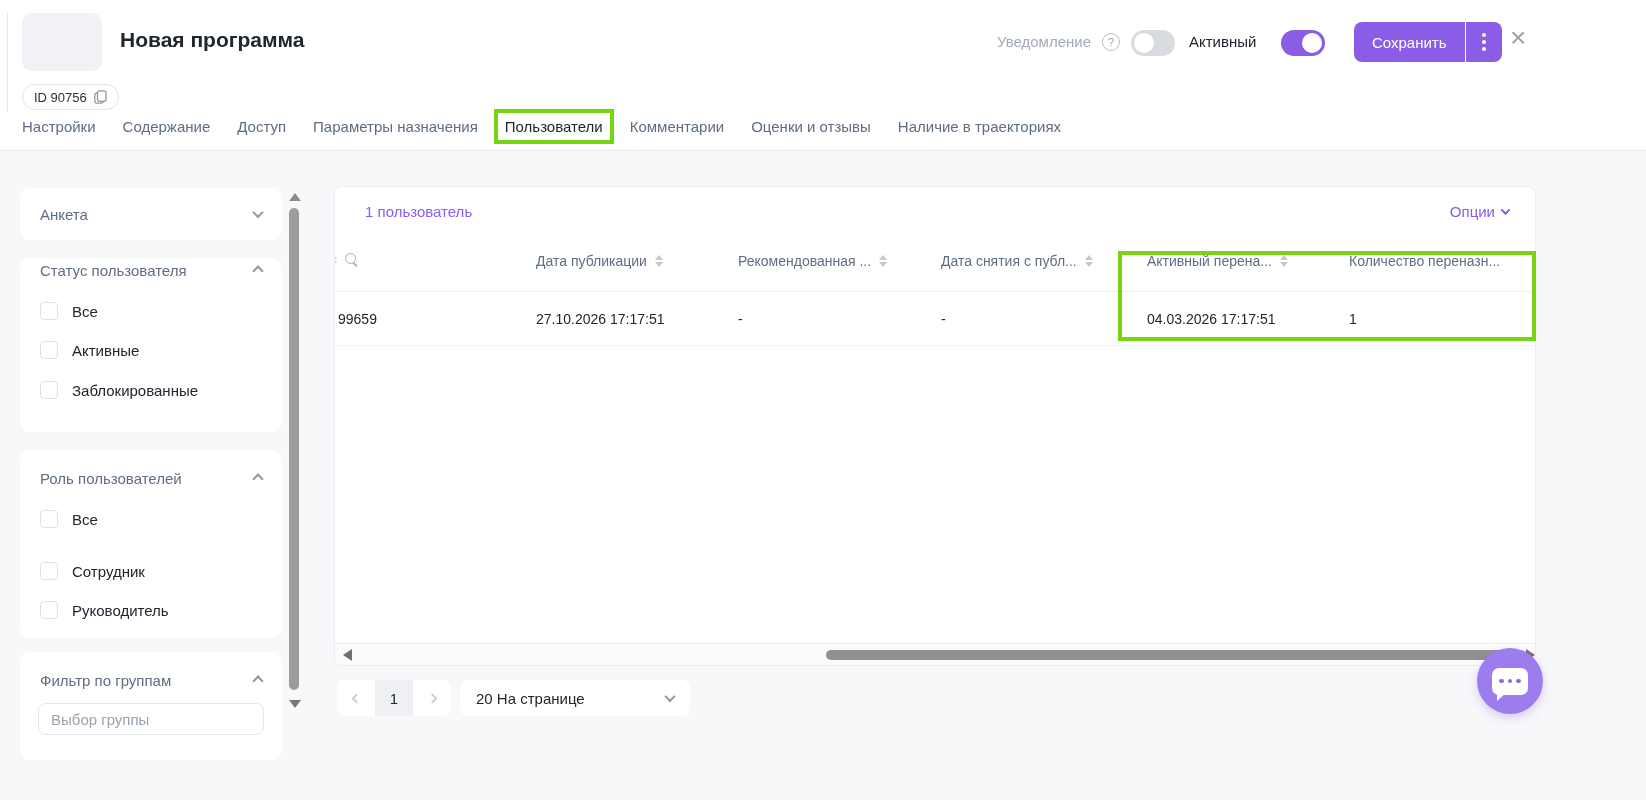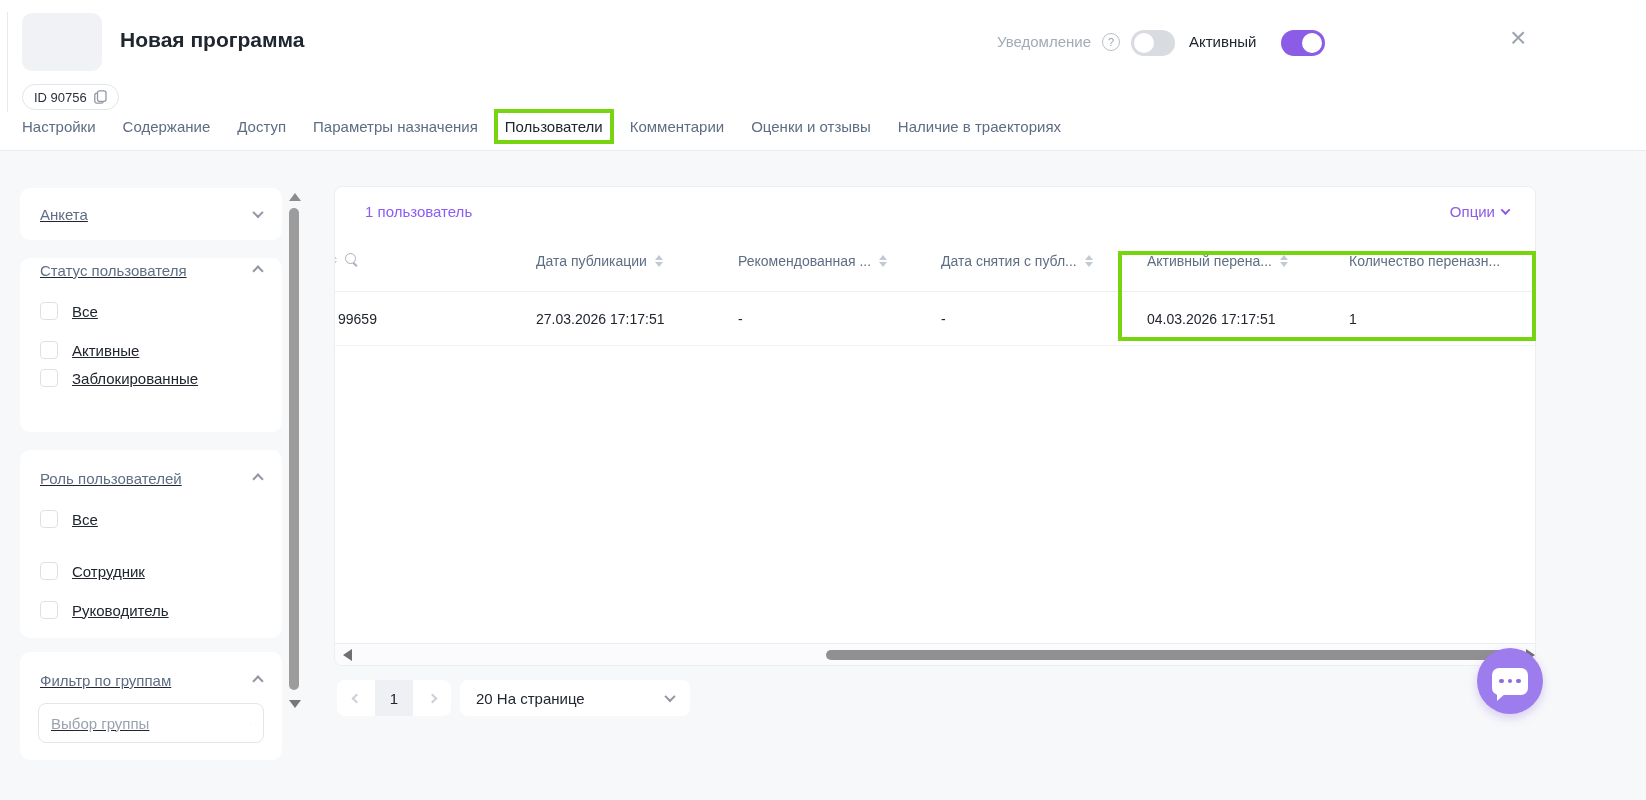--- a/index.html
+++ b/index.html
@@ -38,30 +38,30 @@
   .pill-date { left:112px; }
   
   .tabs { left:22px; top:118px; display:flex; gap:27px; align-items:flex-start; }
   .tab { font-size:15px; color:#5e6d82; cursor:pointer; position:relative; white-space:nowrap; }
   .tab.active { color:#20262f; font-weight:500; }
   .anno { position:absolute; border:4px solid #77d411; pointer-events:none; z-index:6; }
   .tab-anno { inset:-9px -11px; }
   .tabs-underline { left:0; top:150px; width:1646px; height:1px; background:#e9ebef; }
   .content-bg { left:0; top:151px; width:1646px; height:649px; background:#f7f8fa; }
   
-  .card { position:absolute; background:#fff; border-radius:10px;text-decoration:underline; }
+  .card { position:absolute; background:#fff; border-radius:10px; }
   .side-card { left:20px; width:262px; }
   .side-head { display:flex; align-items:center; justify-content:space-between; padding:0 20px; font-size:15px; color:#5f6e84; }
   .chev { display:inline-block; width:8px; height:8px; border-right:2px solid #8f98a3; border-bottom:2px solid #8f98a3; }
   .chev.down { transform:rotate(45deg) translate(-1px,-1px); }
   .chev.up { transform:rotate(-135deg); }
   .chk-row { display:flex; align-items:center; gap:14px; padding:0 20px; cursor:pointer; }
   .chk-box { width:18px; height:18px; border:1px solid #dde1e6; border-radius:4px; background:#fff; flex:0 0 auto; }
   .chk-label { font-size:15px; color:#20262f; }
-  .group-input { margin:14px 18px 0; width:226px; height:40px; border:1px solid #e3e6ea; border-radius:8px;
+  .group-input { margin:14px 18px 0; width:226px; height:32px; border:1px solid #e3e6ea; border-radius:8px;
     display:flex; align-items:center; padding:0 12px; background:#fff; }
   .group-input input { border:none; outline:none; flex:1; font-size:15px; color:#20262f; font-family:inherit; background:transparent; }
   .group-input input::placeholder { color:#9aa3af; }
   
   .v-thumb { left:289px; top:208px; width:10px; height:482px; background:#9c9c9c; border-radius:5px; cursor:pointer; }
   .tri { width:0; height:0; position:absolute; cursor:pointer; }
   .tri.up { left:289px; top:193px; border-left:6px solid transparent; border-right:6px solid transparent; border-bottom:8px solid #8c8c8c; }
   .tri.dn { left:289px; top:700px; border-left:6px solid transparent; border-right:6px solid transparent; border-top:8px solid #777; }
   
   .main-card { left:334px; top:186px; width:1202px; height:480px; border:1px solid #eceef2; border-radius:8px; background:#fff; overflow:hidden; }
@@ -116,20 +116,29 @@
   <div class="abs notif-label">Уведомление</div>
   <div class="abs help-circle">?</div>
   <div class="toggle off">
       <span class="knob"></span>
     </div>
   <div class="abs active-label">Активный</div>
   <div class="toggle on">
       <span class="knob"></span>
     </div>
 
+  <div class="abs save-group">
+    <button class="save-btn">Сохранить</button>
+    <div class="save-divider"></div>
+    <button class="save-more">
+        <i></i>
+        <i></i>
+        <i></i>
+      </button>
+  </div>
   <div class="abs close-x">×</div>
 
   <div class="pill pill-id">
     <span>ID 90756</span>
     <svg width="13" height="14" viewBox="0 0 13 14">
       <rect x="3.5" y="0.8" width="8.5" height="10.5" rx="2" fill="none" stroke="#8f98a3" stroke-width="1.3"></rect>
       <path d="M3.5 3.2 H2.8 A2 2 0 0 0 0.8 5.2 V11.2 A2 2 0 0 0 2.8 13.2 H7.3 A2 2 0 0 0 9.3 11.4" fill="none" stroke="#8f98a3" stroke-width="1.3"></path>
     </svg>
   </div>
 
@@ -163,21 +172,21 @@
       <span class="chev up"></span>
     </div>
     <div class="chk-row" style="margin-top:23px;">
       <span class="chk-box"></span>
       <span class="chk-label">Все</span>
     </div>
     <div class="chk-row" style="margin-top:21px;">
       <span class="chk-box"></span>
       <span class="chk-label">Активные</span>
     </div>
-    <div class="chk-row" style="margin-top:10px;">
+    <div class="chk-row" style="margin-top:22px;">
       <span class="chk-box"></span>
       <span class="chk-label">Заблокированные</span>
     </div>
   </div>
 
   <div class="card side-card" style="top:450px;height:188px;">
     <div class="side-head" style="margin-top:20px;">
       <span>Роль пользователей</span>
       <span class="chev up"></span>
     </div>
@@ -255,21 +264,21 @@
         </span>
     </div>
     <div class="th" style="left:1014px;">
       <span>Количество переназн...</span>
     </div>
 
     <div class="abs head-divider"></div>
 
     <div>
       <div class="td" style="left:3px;">99659</div>
-      <div class="td" style="left:201px;">27.03.2026 17:17:51</div>
+      <div class="td" style="left:201px;">27.10.2026 17:17:51</div>
       <div class="td" style="left:403px;">-</div>
       <div class="td" style="left:606px;">-</div>
       <div class="td" style="left:812px;">04.03.2026 17:17:51</div>
       <div class="td" style="left:1014px;">1</div>
     </div>
     <div class="abs row-divider"></div>
 
     <div class="abs h-track"></div>
     <span class="tri lt"></span>
     <div class="abs h-thumb"></div>

